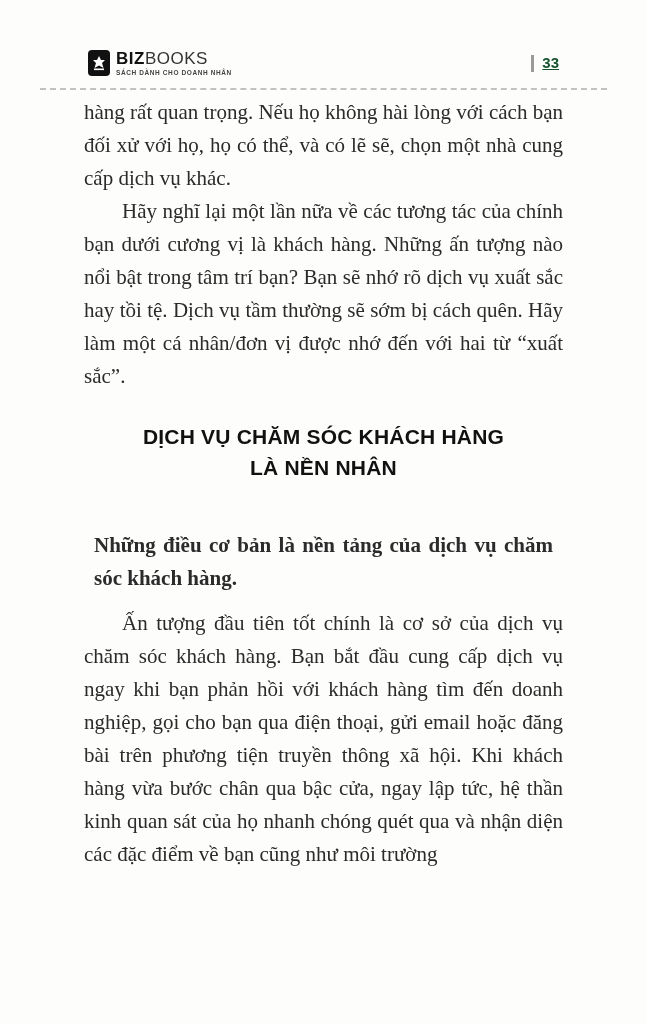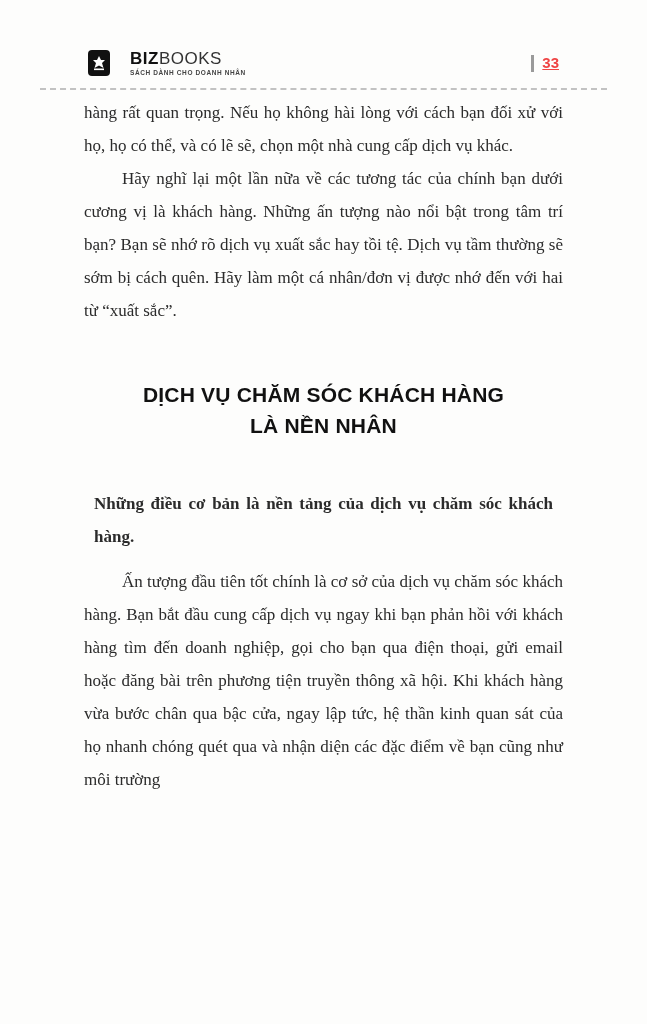--- a/index.html
+++ b/index.html
@@ -20,21 +20,21 @@
     top: 50px;
     left: 88px;
     right: 88px;
     display: flex;
     justify-content: space-between;
     align-items: center;
   }
   .logo {
     display: flex;
     align-items: center;
-    gap: 20px;
+    gap: 6px;
   }
   .logo-icon {
     width: 22px;
     height: 26px;
     background: #111;
     border-radius: 4px;
     display: flex;
     align-items: center;
     justify-content: center;
     flex: 0 0 auto;
@@ -56,56 +56,56 @@
     letter-spacing: 0.6px;
     color: #444;
     margin-top: 3px;
     text-transform: uppercase;
     white-space: nowrap;
   }
   .page-number {
     font-family: "Liberation Sans", sans-serif;
     font-size: 15px;
     font-weight: 700;
-    color: #ef4444;
+    color: #14532d;
     border-left: 3px solid #9a9a9a;
     padding-left: 8px;
     line-height: 1.1;
     text-decoration: underline;
   }
   .header-divider {
     position: absolute;
     top: 88px;
     left: 40px;
     right: 40px;
     border-top: 2px dashed #c2c2c2;
   }
   
   .content {
     position: absolute;
     top: 96px;
     left: 84px;
     right: 84px;
   }
   .content p {
-    font-size: 17px;
+    font-size: 21px;
     line-height: 33px;
     text-align: justify;
     text-indent: 38px;
     color: #2b2b2b;
   }
   .content p.no-indent { text-indent: 0; }
   .section-heading {
     font-family: "Liberation Sans", sans-serif;
     font-weight: 800;
     font-size: 21px;
     line-height: 31px;
     text-align: center;
     color: #111;
-    margin-top: 52px;
+    margin-top: 28px;
     margin-bottom: 26px;
     letter-spacing: 0.2px;
   }
   .emphasis {
     font-weight: 700;
     font-size: 19px;
     line-height: 33px;
     text-align: center;
     color: #1f1f1f;
     margin: 14px 10px 12px 10px;

